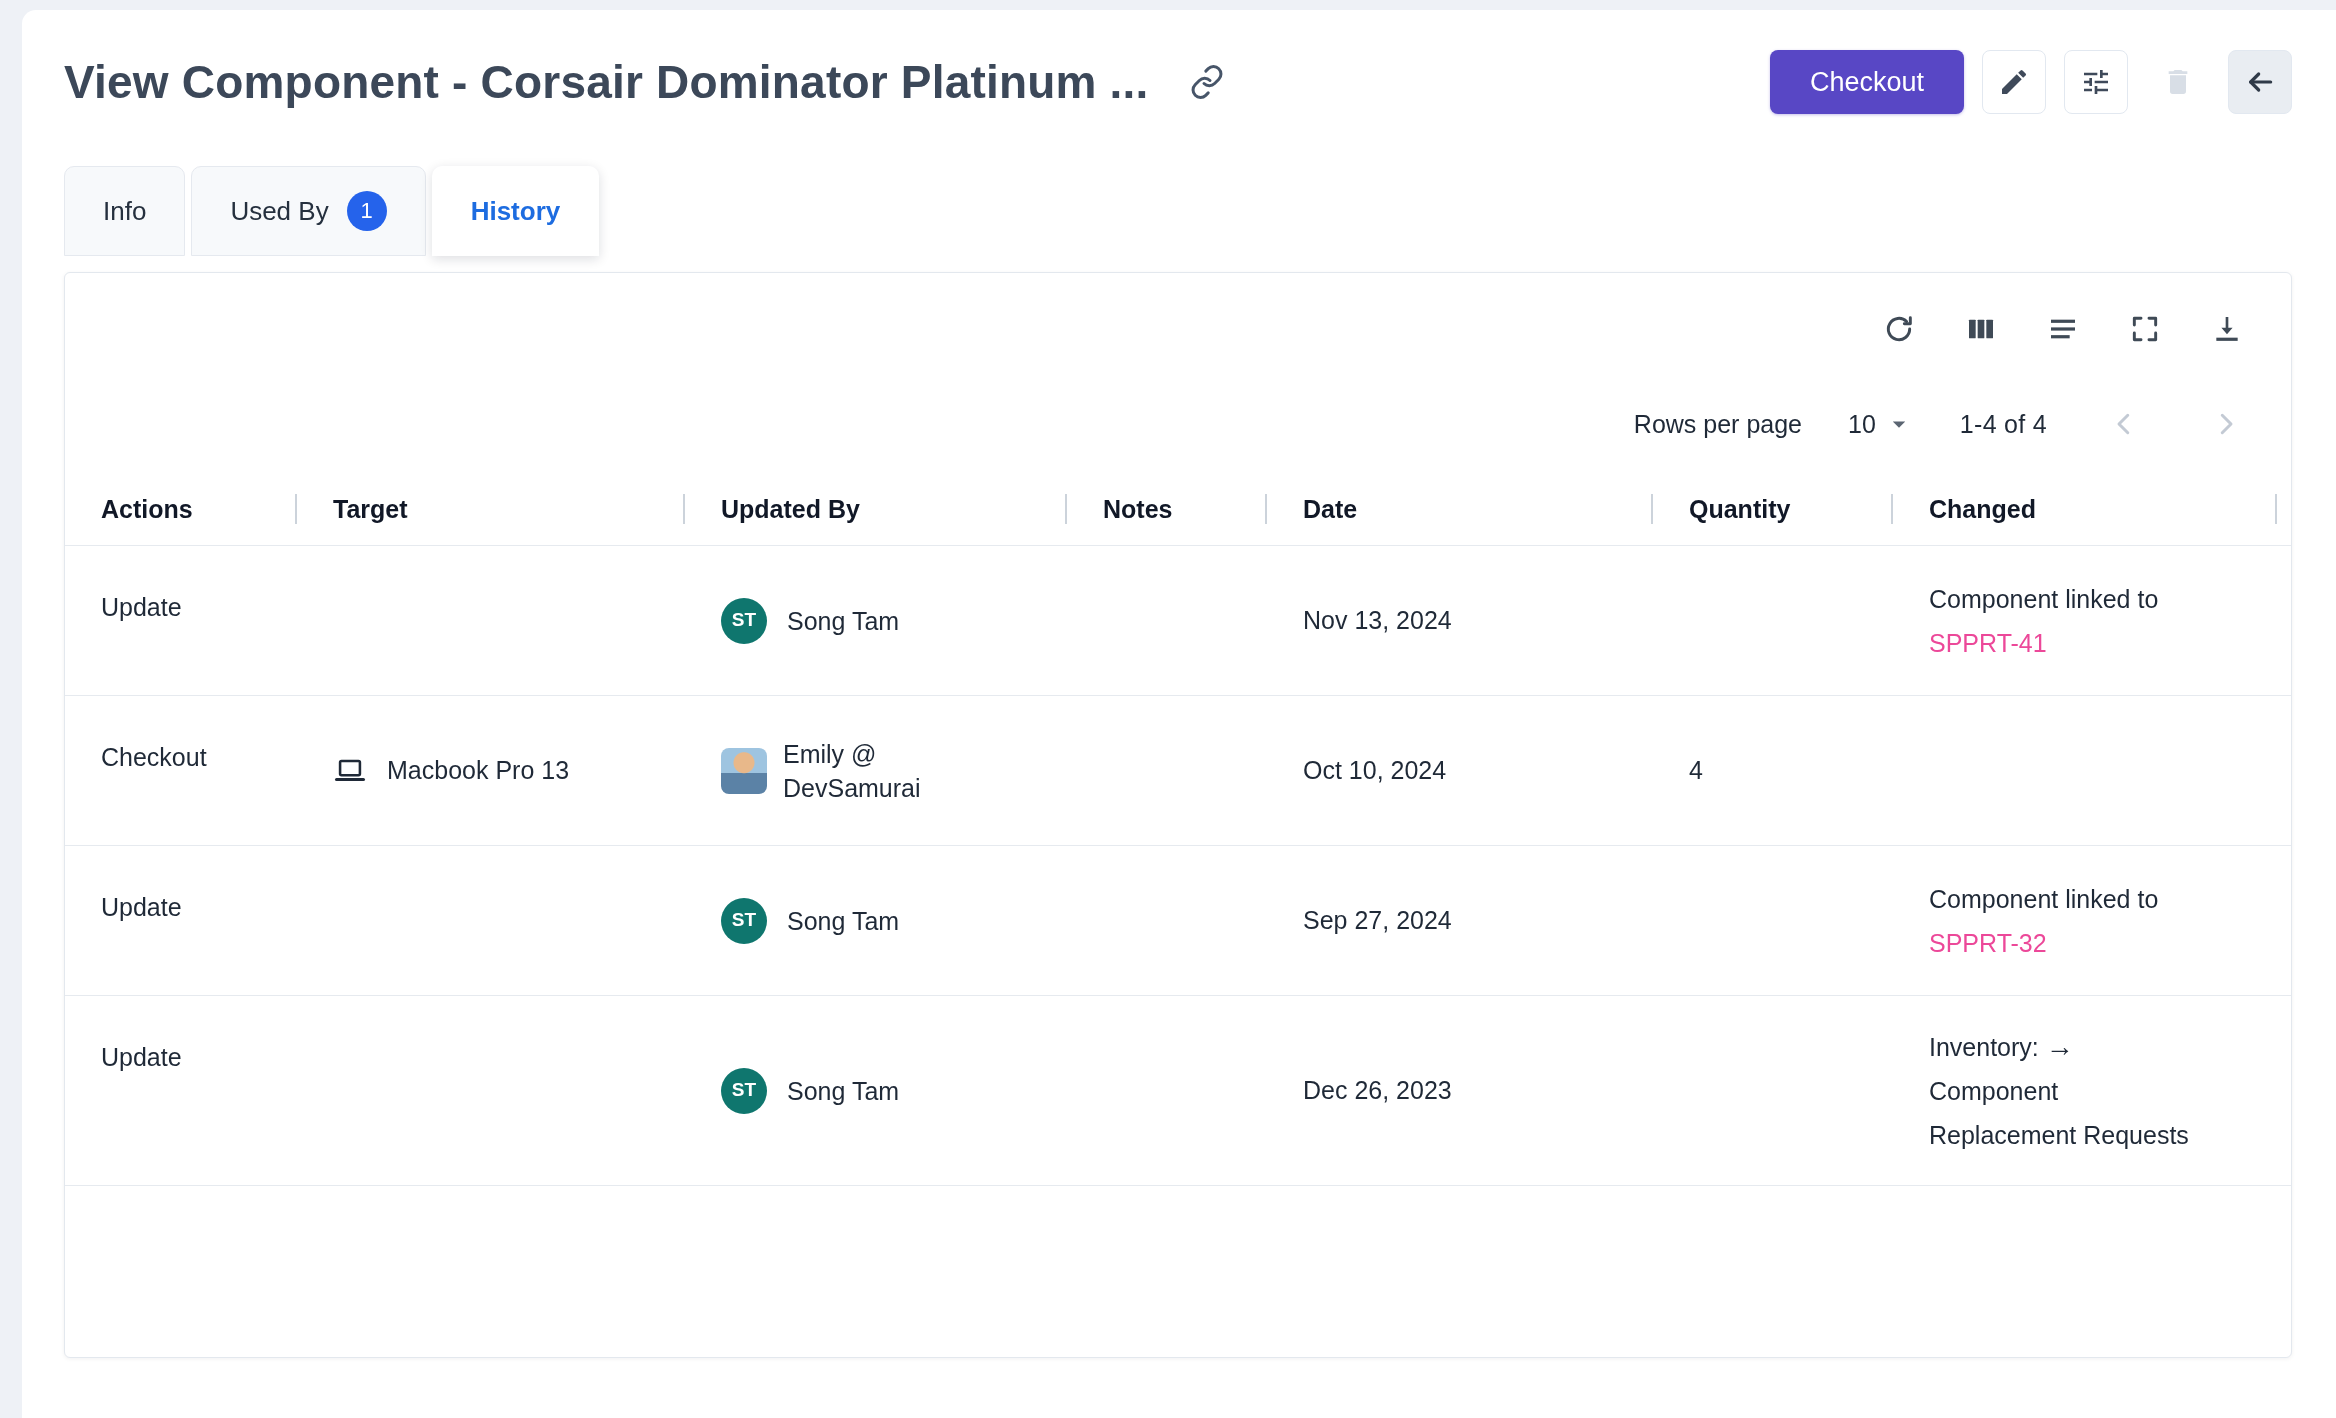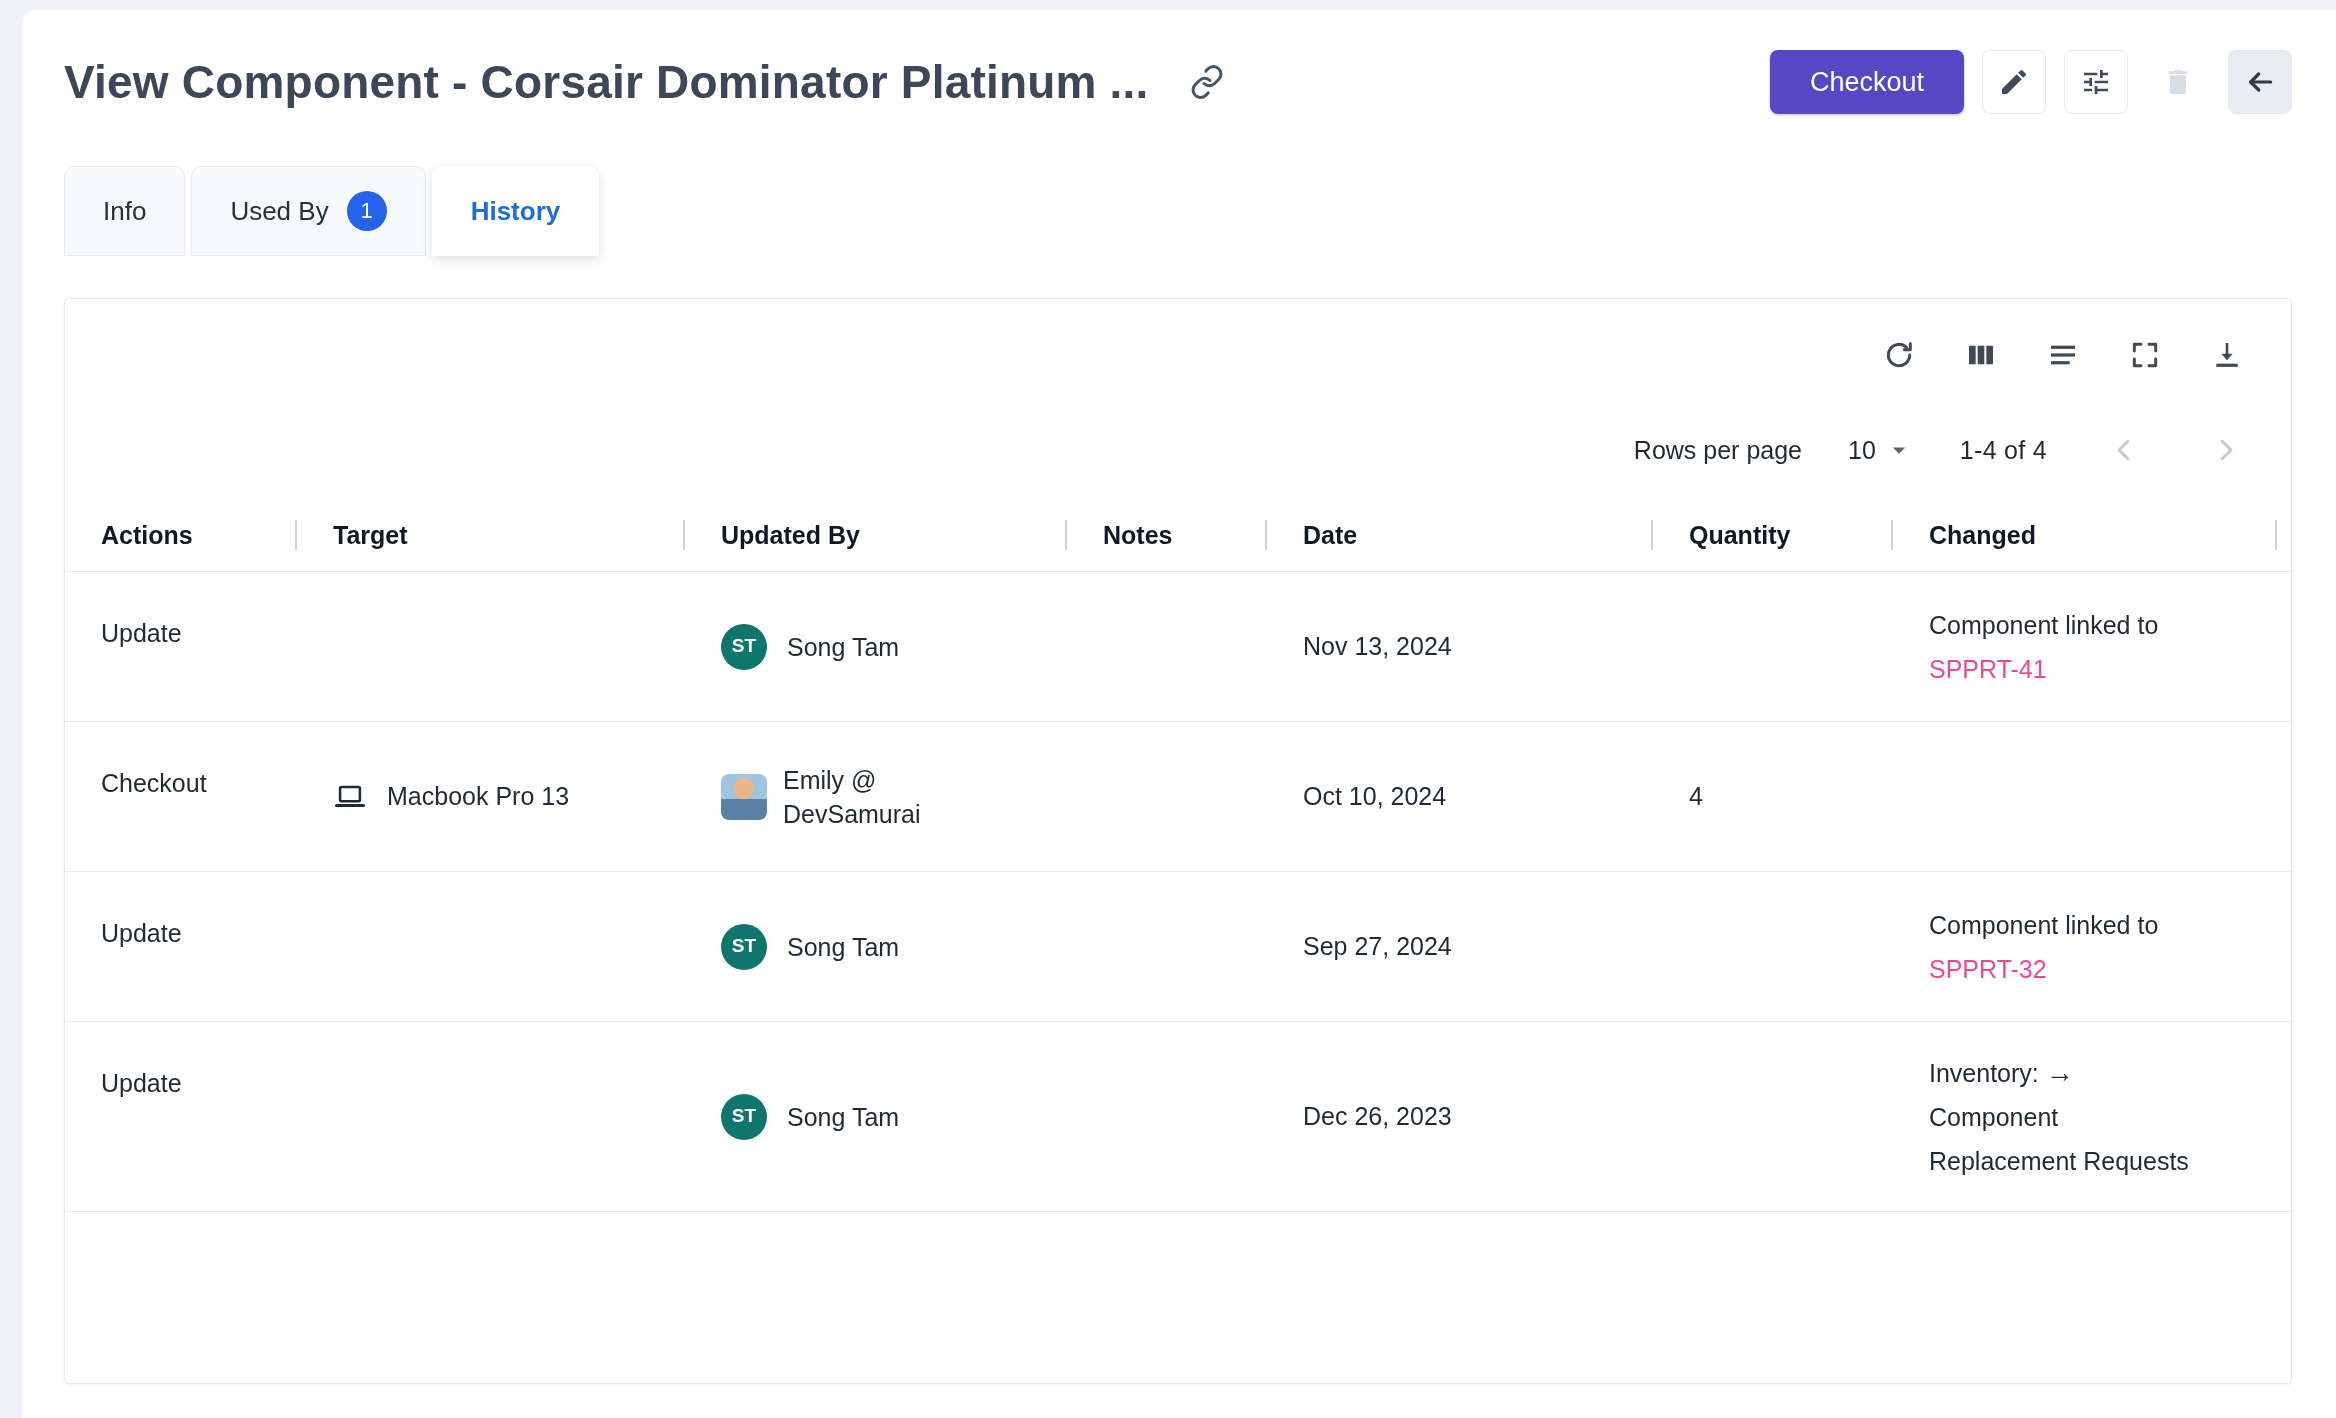--- a/index.html
+++ b/index.html
@@ -51,21 +51,21 @@
     background:#fff; color:#1d6ce0; font-weight:700; border-color:transparent;
     box-shadow:0 3px 12px rgba(15,23,42,.14);
   }
   .badge {
     min-width:40px; height:40px; padding:0 6px; border-radius:20px; background:#2563eb;
     color:#fff; font-size:22px; display:flex; align-items:center; justify-content:center; font-weight:500;
   }
 
   
   .card {
-    margin-top:42px; border:1px solid #e3e8ee; border-radius:6px;
+    margin-top:16px; border:1px solid #e3e8ee; border-radius:6px;
     box-shadow:0 1px 4px rgba(15,23,42,.06);
     height:1086px; position:relative; background:#fff; overflow:hidden;
   }
   .card-toolbar {
     display:flex; justify-content:flex-end; align-items:center; gap:50px;
     padding:40px 48px 0; color:#3f4a56;
   }
   .tool-icon { display:flex; cursor:pointer; color:#3f4a56; }
   .tool-icon svg { width:32px; height:32px; }
 

